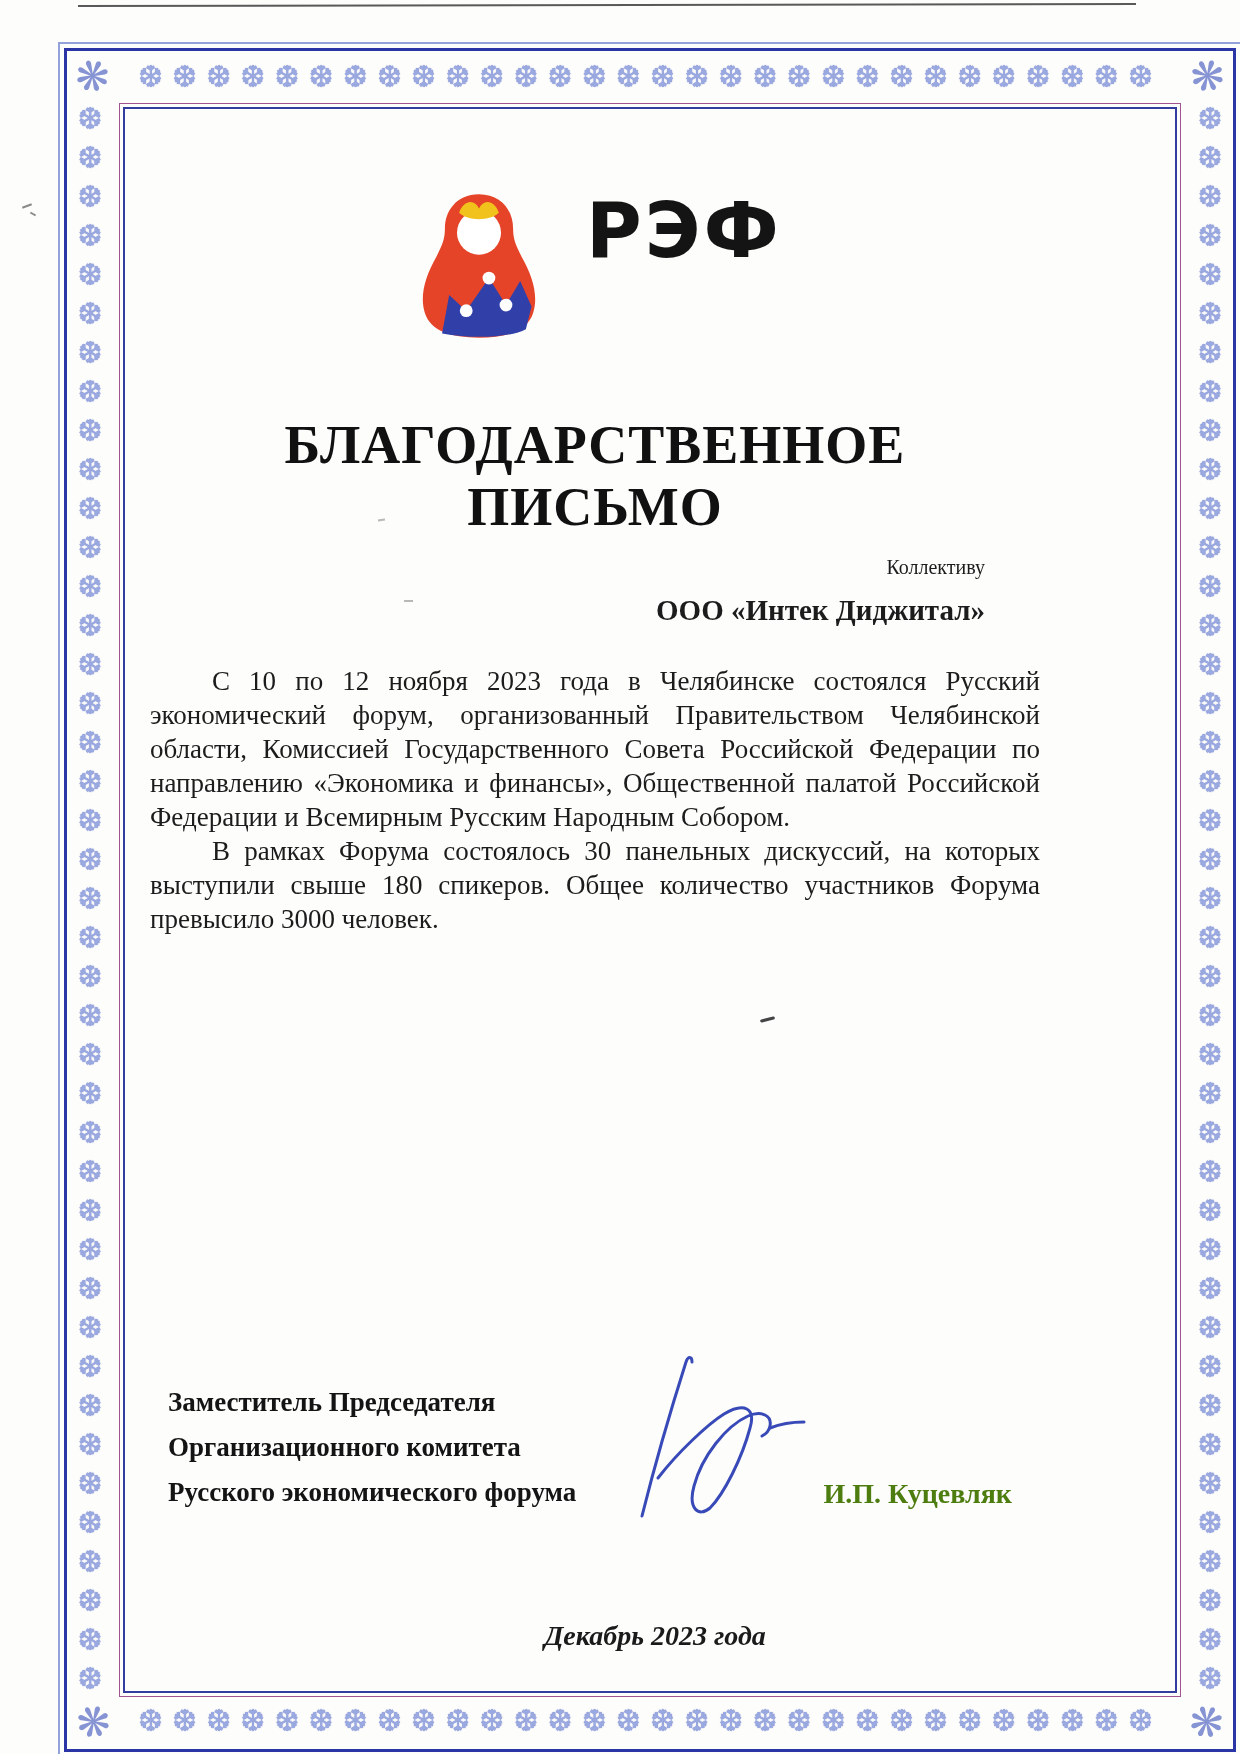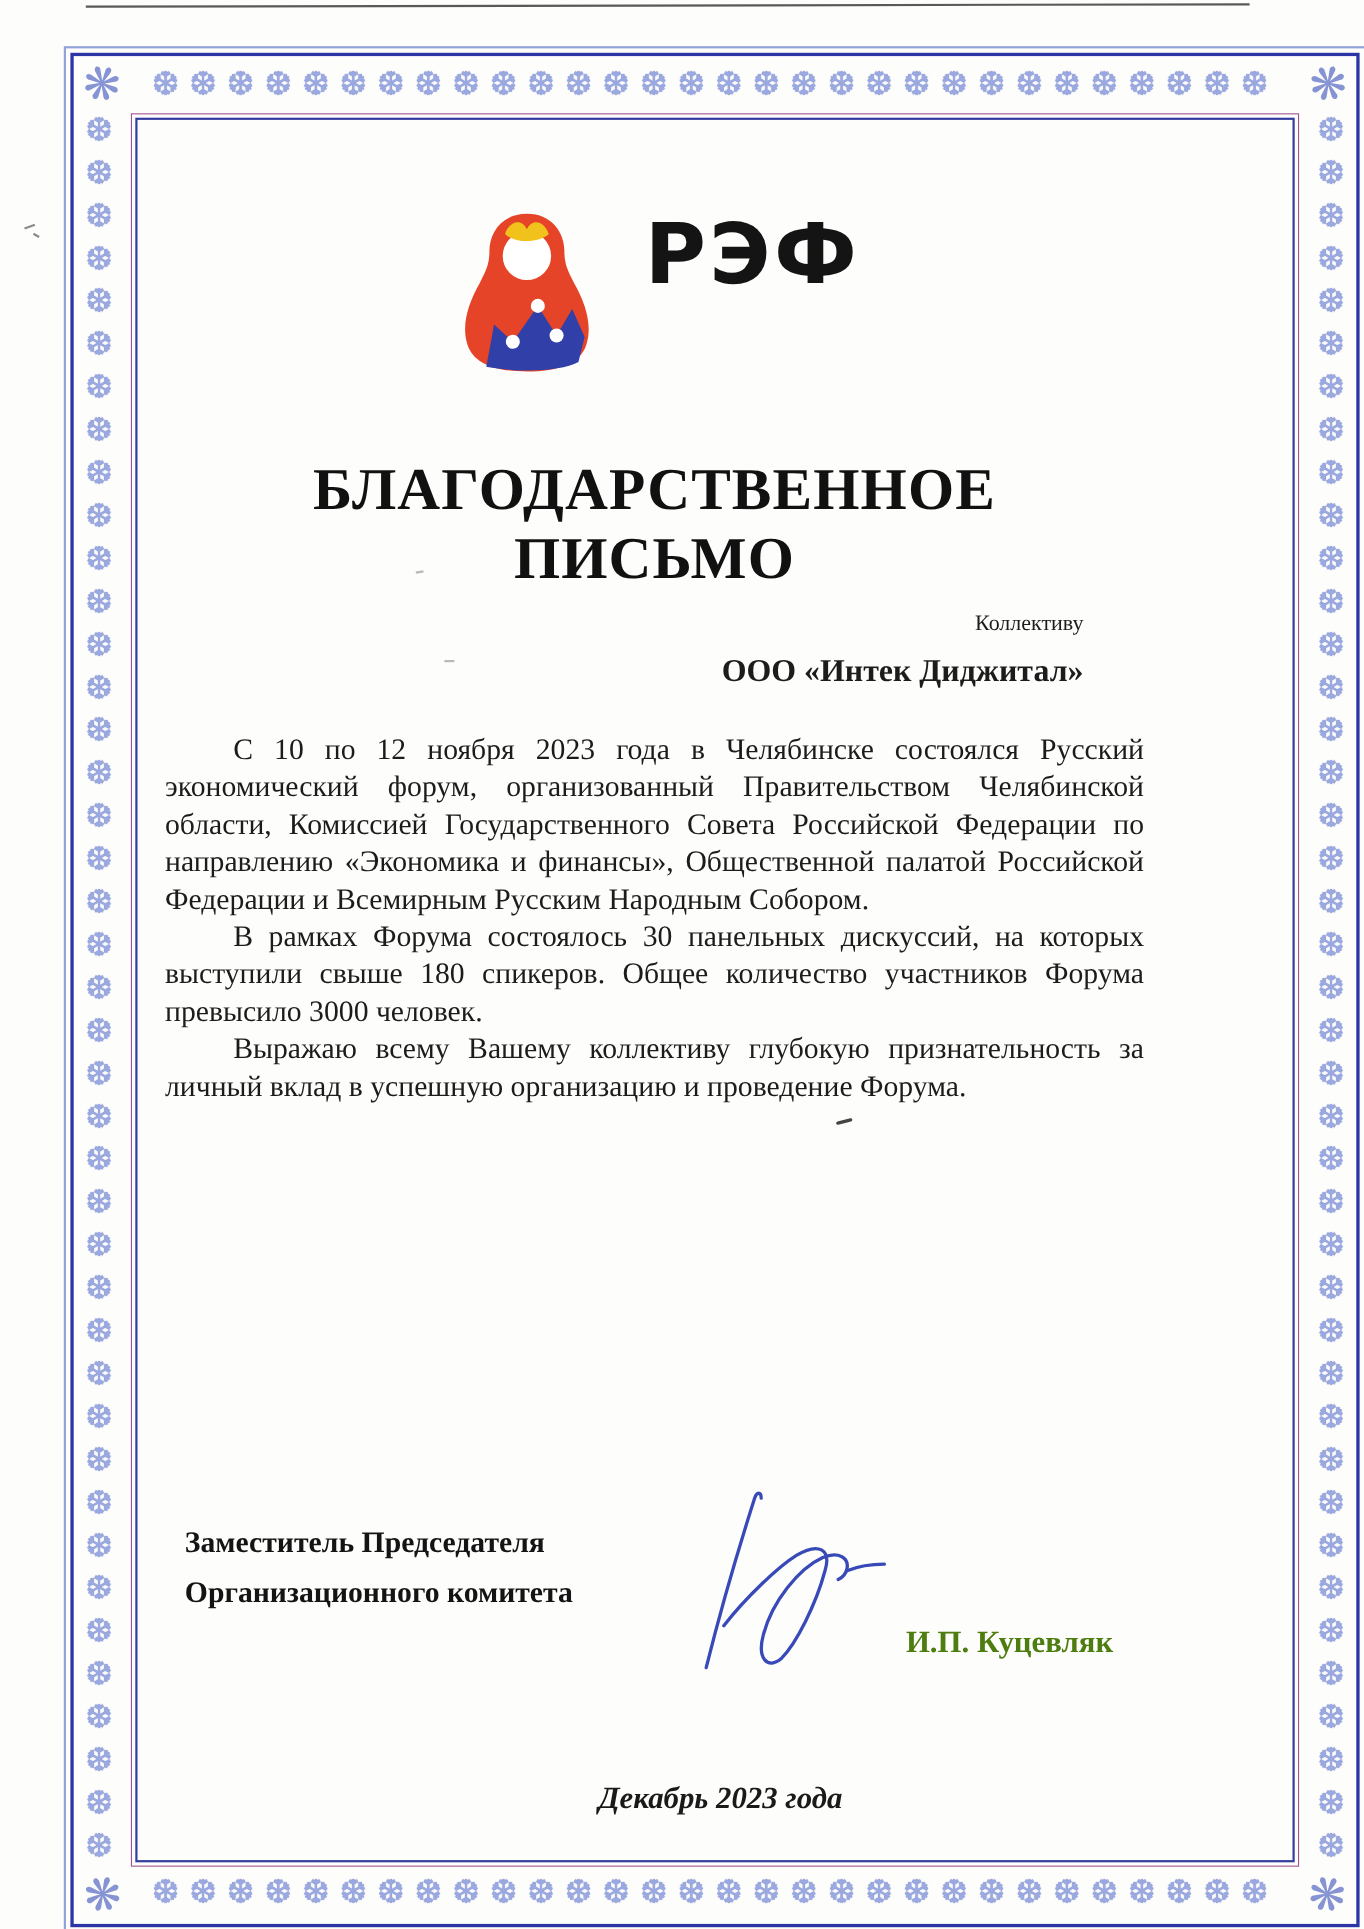--- a/index.html
+++ b/index.html
@@ -141,27 +141,27 @@
   <div class="doc-title">БЛАГОДАРСТВЕННОЕ ПИСЬМО</div>
 
   <div class="addressee">
     <div class="addressee-line1">Коллективу</div>
     <div class="addressee-line2">ООО «Интек Диджитал»</div>
   </div>
 
   <div class="body-text">
     <p>С 10 по 12 ноября 2023 года в Челябинске состоялся Русский экономический форум, организованный Правительством Челябинской области, Комиссией Государственного Совета Российской Федерации по направлению «Экономика и финансы», Общественной палатой Российской Федерации и Всемирным Русским Народным Собором.</p>
     <p>В рамках Форума состоялось 30 панельных дискуссий, на которых выступили свыше 180 спикеров. Общее количество участников Форума превысило 3000 человек.</p>
-    <p>Выражаю всему Вашему коллективу глубокую признательность за личный вклад в успешную организацию и проведение Форума.</p>
   </div>
 
   <div class="sig-row">
     <div class="sig-position">
       <div>Заместитель Председателя</div>
       <div>Организационного комитета</div>
+      <div>Русского экономического форума</div>
     </div>
     <svg class="sig-mark" viewBox="0 0 200 180" xmlns="http://www.w3.org/2000/svg">
       <path d="M22,168 C34,120 52,58 66,14 C68,8 72,8 72,14" fill="none" stroke="#3849b8" stroke-width="3" stroke-linecap="round"></path>
       <path d="M38,130 C58,104 88,76 104,66 C124,54 136,60 130,80 C122,110 104,146 90,160 C78,170 68,160 74,138 C82,108 106,78 128,68 C142,62 152,68 150,78 C149,83 146,86 142,88" fill="none" stroke="#3849b8" stroke-width="3" stroke-linecap="round"></path>
       <path d="M150,80 C160,76 172,74 184,74" fill="none" stroke="#3849b8" stroke-width="3" stroke-linecap="round"></path>
     </svg>
     <div class="sig-name">И.П. Куцевляк</div>
   </div>
 
   <div class="doc-date">Декабрь 2023 года</div>

